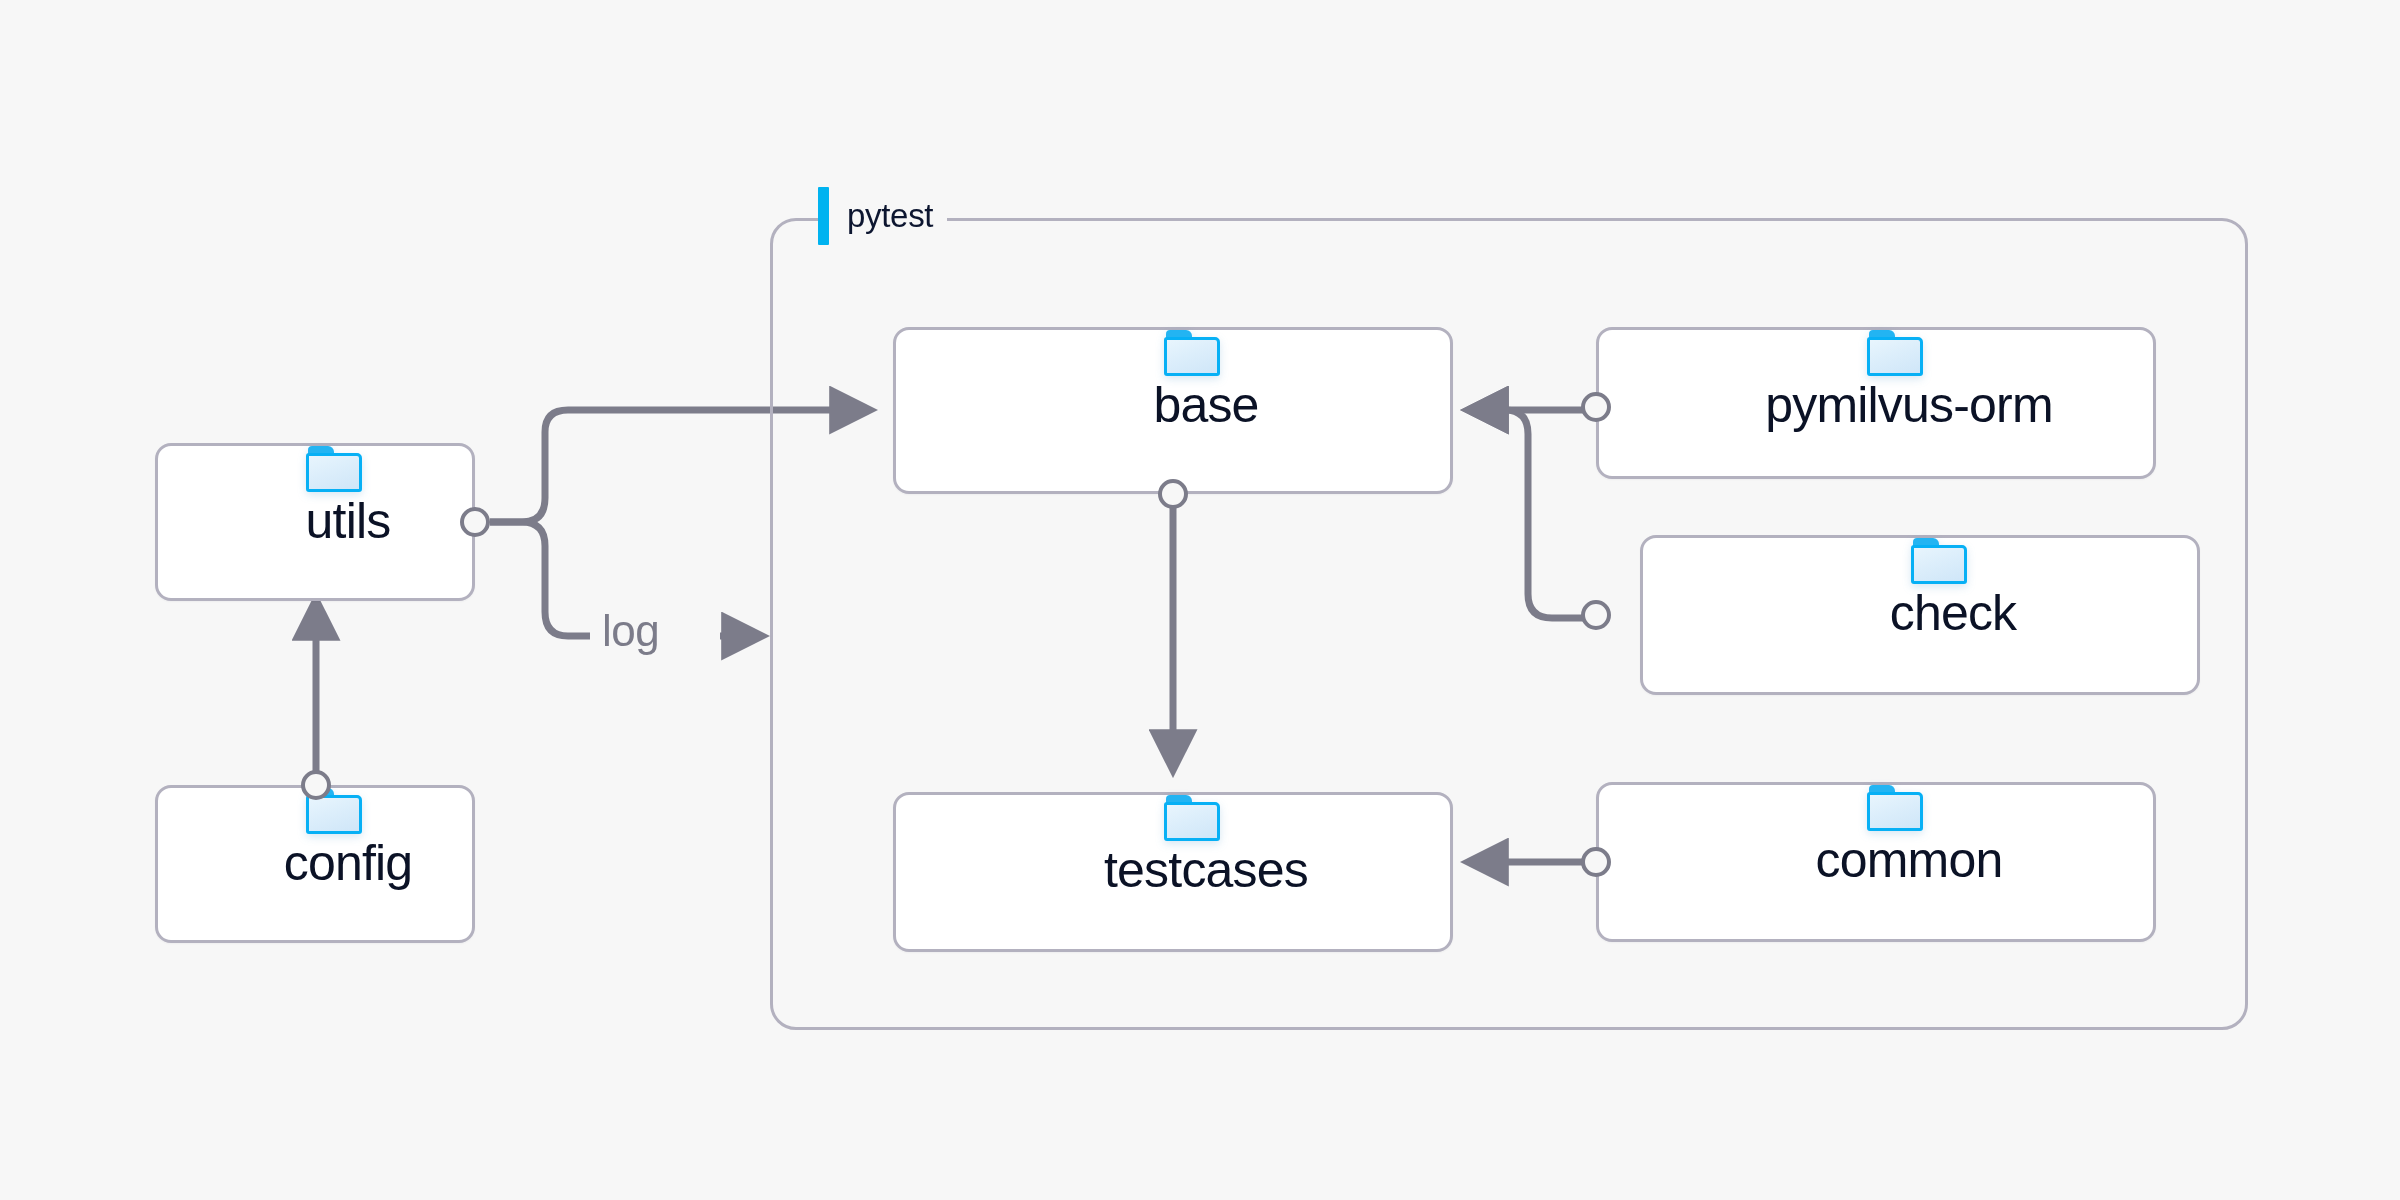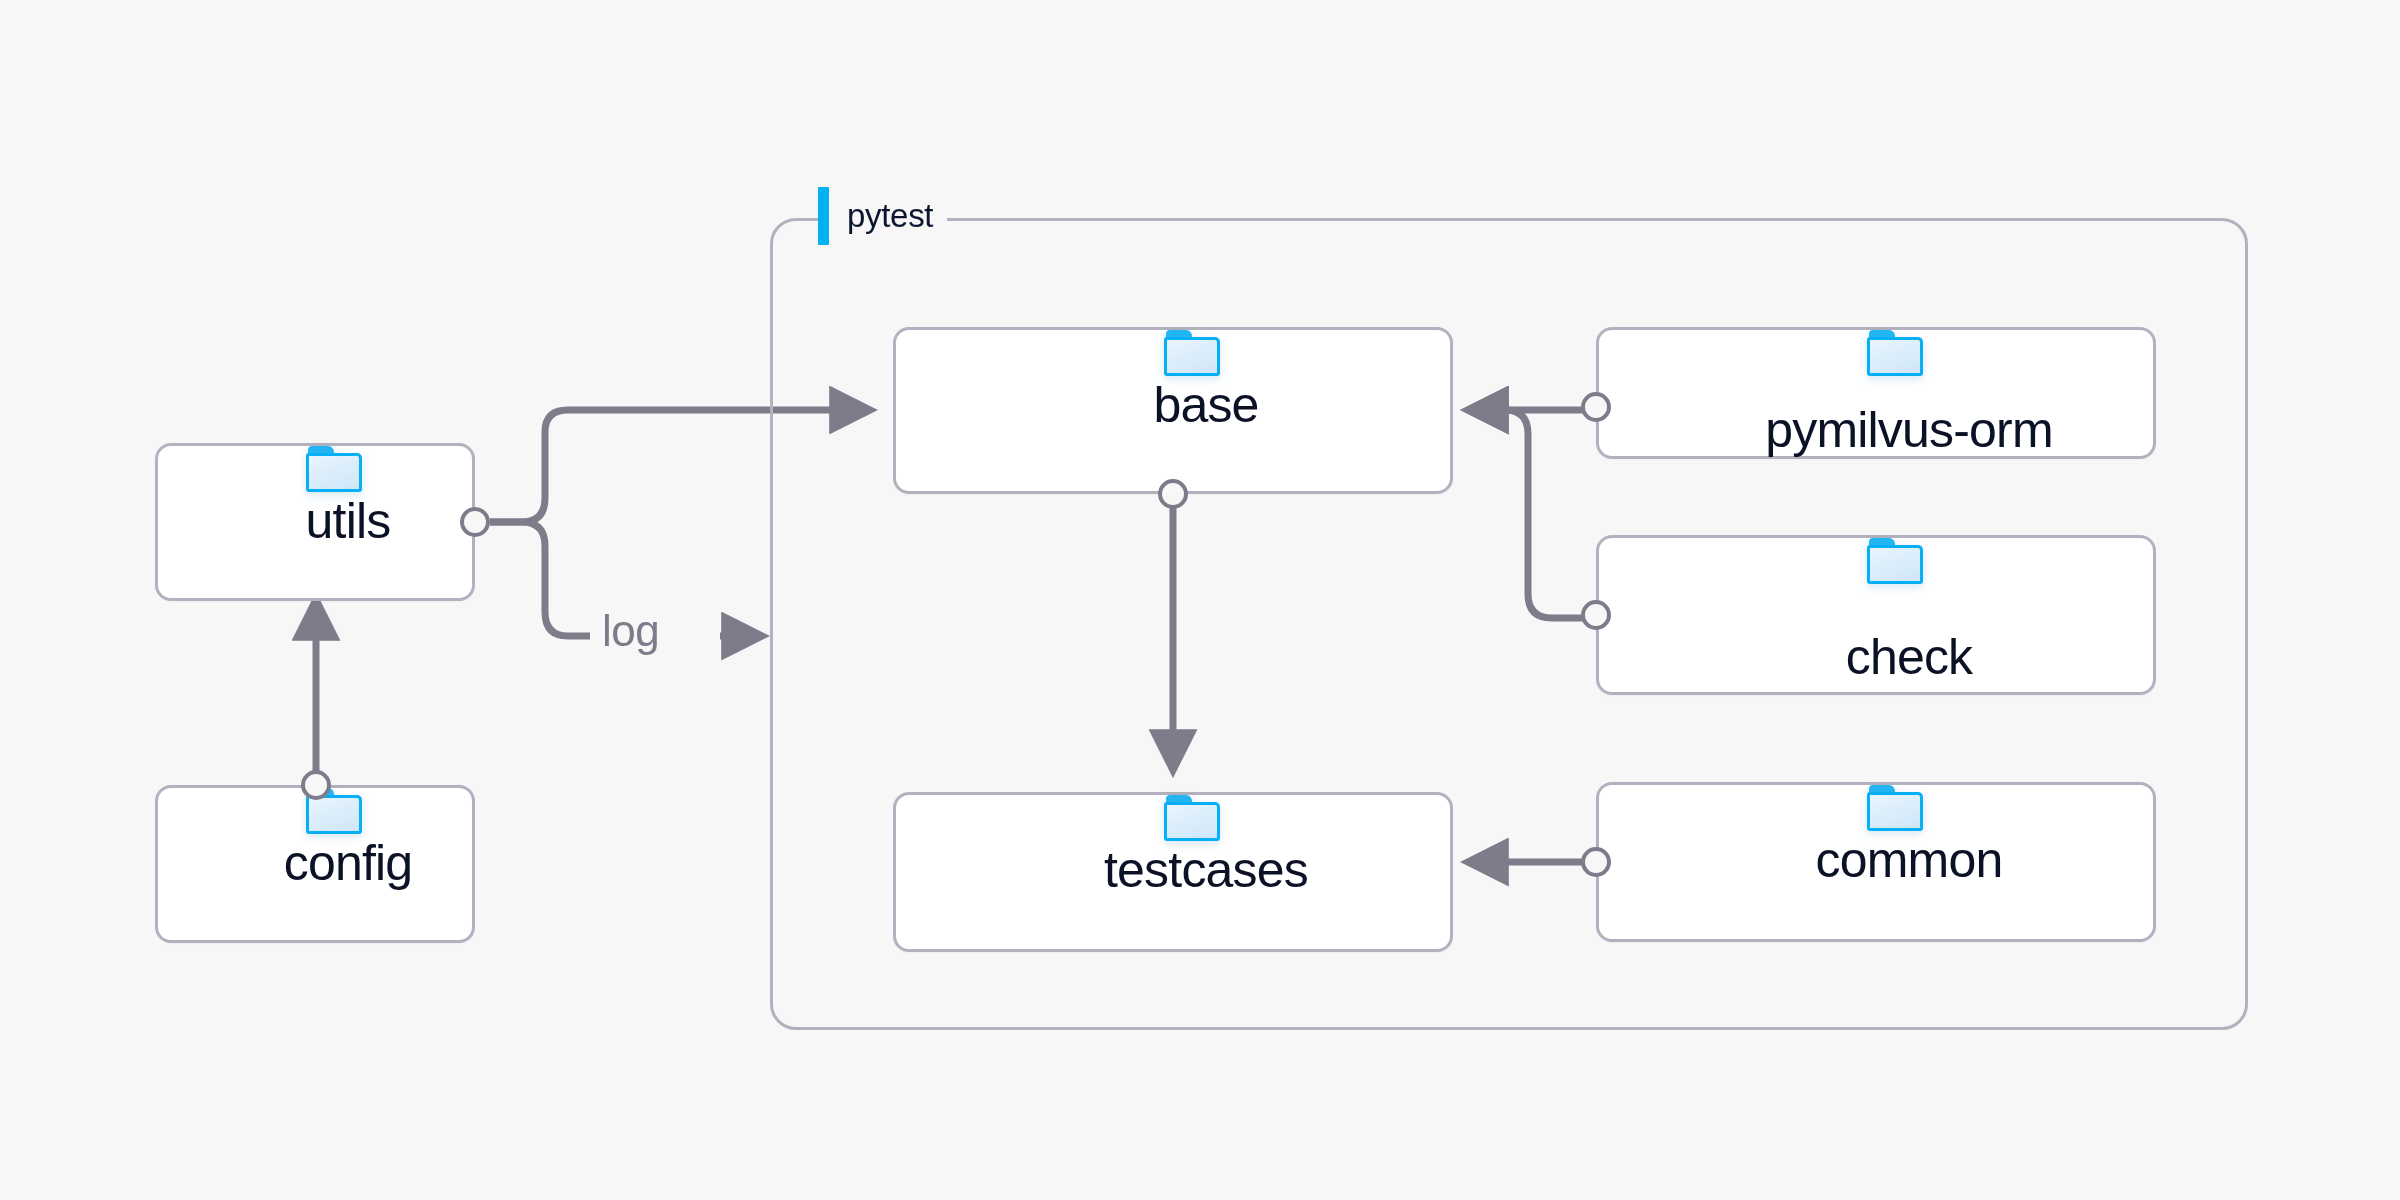--- a/index.html
+++ b/index.html
@@ -163,29 +163,29 @@
   </div>
 
   <div class="node" style="left:893px;top:792px;width:560px;height:160px;">
     <span class="folder">
       <span class="tab"></span>
         <span class="body"></span>
     </span>
     <span class="node-label">testcases</span>
   </div>
 
-  <div class="node" style="left:1596px;top:327px;width:560px;height:132px;gap:25px;">
+  <div class="node" style="left:1596px;top:327px;width:560px;height:152px;">
     <span class="folder">
       <span class="tab"></span>
         <span class="body"></span>
     </span>
     <span class="node-label">pymilvus-orm</span>
   </div>
 
-  <div class="node" style="left:1596px;top:535px;width:560px;height:160px;gap:44px;">
+  <div class="node" style="left:1640px;top:535px;width:560px;height:160px;">
     <span class="folder">
       <span class="tab"></span>
         <span class="body"></span>
     </span>
     <span class="node-label">check</span>
   </div>
 
   <div class="node" style="left:1596px;top:782px;width:560px;height:160px;">
     <span class="folder">
       <span class="tab"></span>

